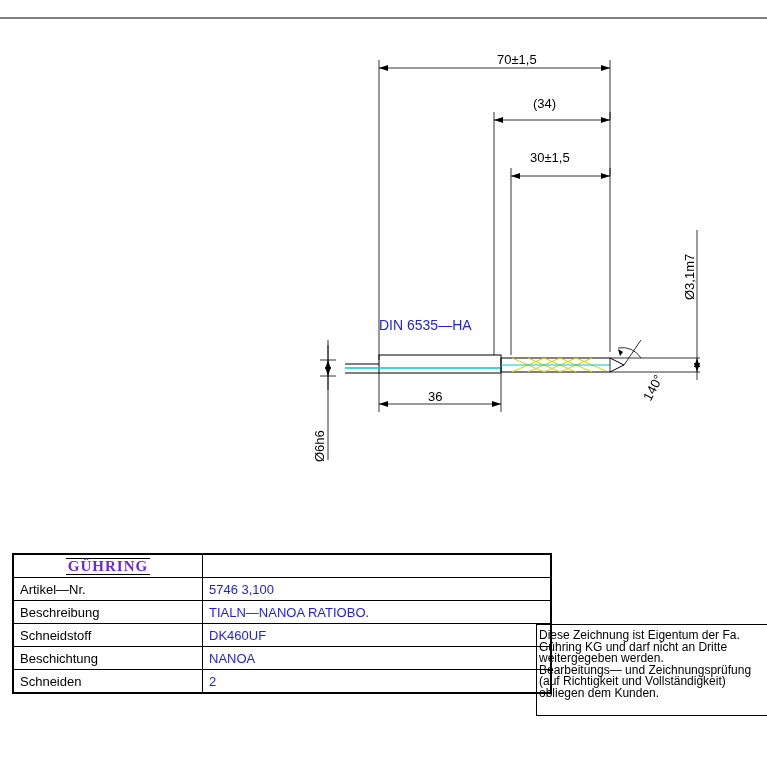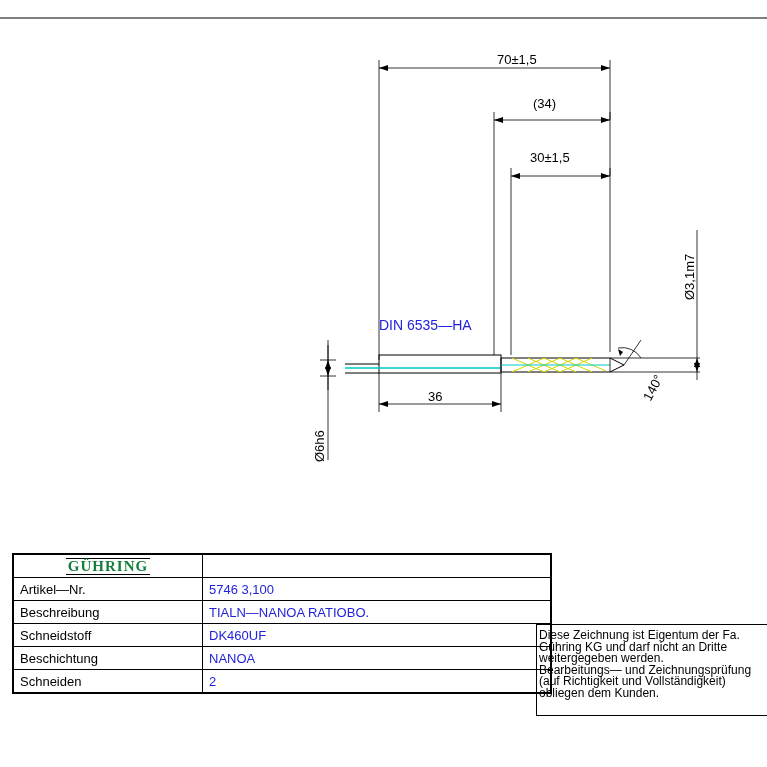--- a/index.html
+++ b/index.html
@@ -71,21 +71,21 @@
     display: flex;
     align-items: center;
     justify-content: center;
     height: 22px;
   }
   .logo-text {
     font-family: "Liberation Serif", serif;
     font-weight: bold;
     font-size: 15px;
     letter-spacing: 1px;
-    color: #15803d;
+    color: #6d28d9;
     border-top: 1px solid #000;
     border-bottom: 1px solid #000;
     padding: 0 2px;
     line-height: 15px;
   }
 
   
   #notesbox {
     position: absolute;
     left: 536px;

